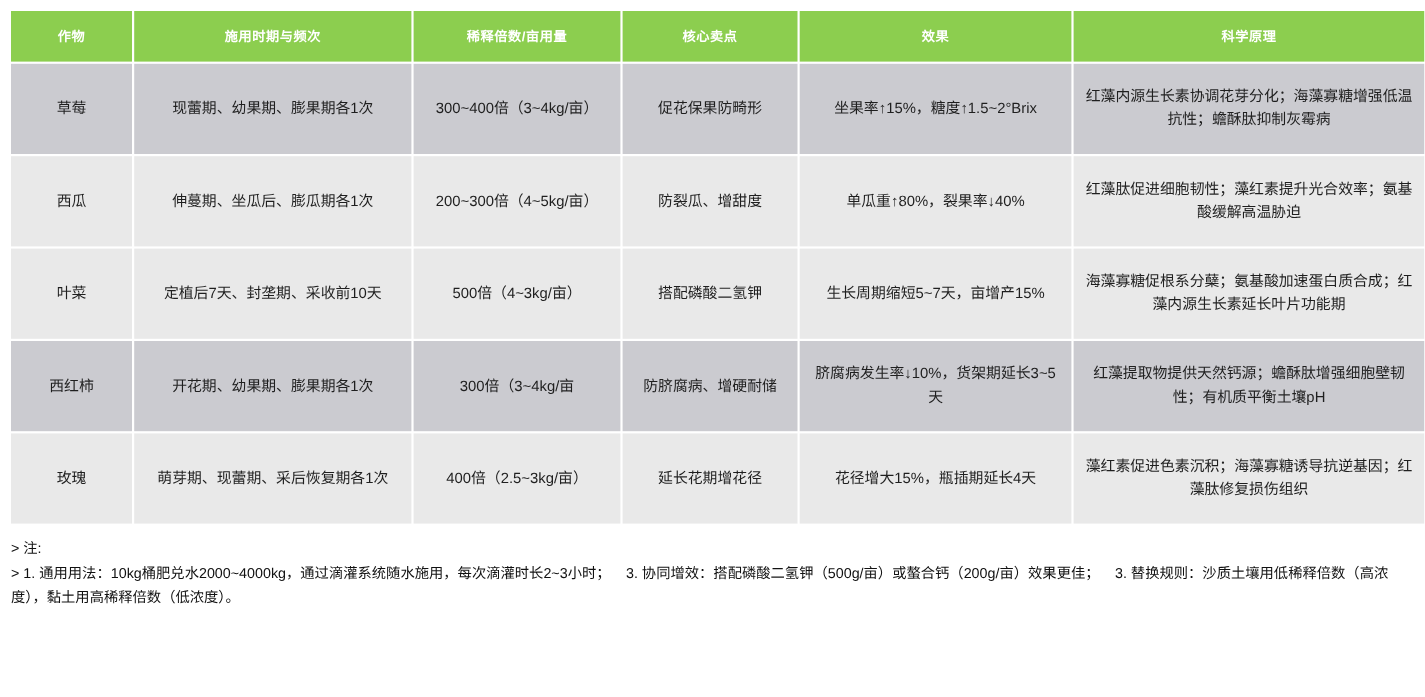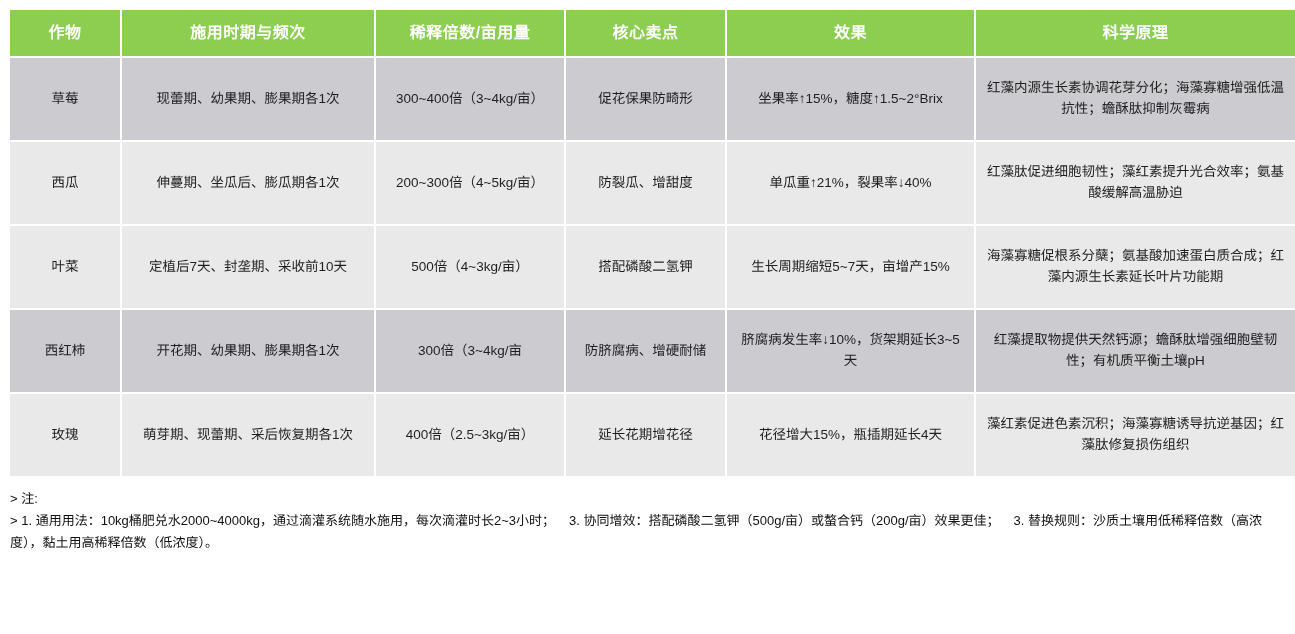--- a/index.html
+++ b/index.html
@@ -27,21 +27,21 @@
   table.matrix {
     width: 1279px;
     border-collapse: separate;
     border-spacing: 2px 2px;
     table-layout: fixed;
   }
 
   table.matrix thead th {
     background: #8CCE4F;
     color: #ffffff;
-    font-size: 16px;
+    font-size: 12px;
     font-weight: bold;
     height: 46px;
     line-height: 1.25;
     vertical-align: middle;
     padding: 4px 6px;
     box-sizing: border-box;
     letter-spacing: 0.5px;
   }
 
   table.matrix tbody td {
@@ -116,21 +116,21 @@
         <td>300~400倍（3~4kg/亩）</td>
         <td>促花保果防畸形</td>
         <td>坐果率↑15%，糖度↑1.5~2°Brix</td>
         <td>红藻内源生长素协调花芽分化；海藻寡糖增强低温抗性；蟾酥肽抑制灰霉病</td>
       </tr>
       <tr class="band-light">
         <td>西瓜</td>
         <td>伸蔓期、坐瓜后、膨瓜期各1次</td>
         <td>200~300倍（4~5kg/亩）</td>
         <td>防裂瓜、增甜度</td>
-        <td>单瓜重↑21%，裂果率↓40%</td>
+        <td>单瓜重↑80%，裂果率↓40%</td>
         <td>红藻肽促进细胞韧性；藻红素提升光合效率；氨基酸缓解高温胁迫</td>
       </tr>
       <tr class="band-light">
         <td>叶菜</td>
         <td>定植后7天、封垄期、采收前10天</td>
         <td>500倍（4~3kg/亩）</td>
         <td>搭配磷酸二氢钾</td>
         <td>生长周期缩短5~7天，亩增产15%</td>
         <td>海藻寡糖促根系分蘖；氨基酸加速蛋白质合成；红藻内源生长素延长叶片功能期</td>
       </tr>

